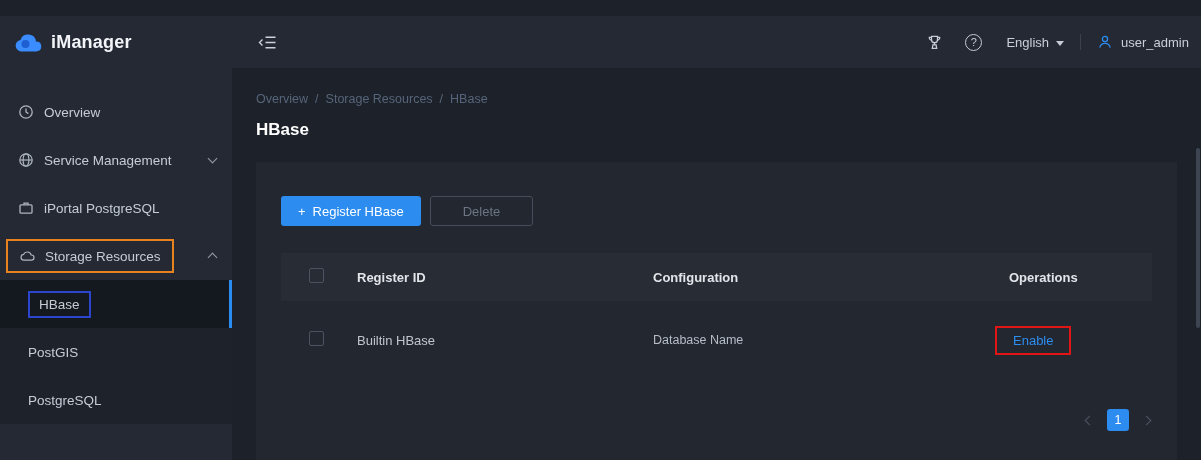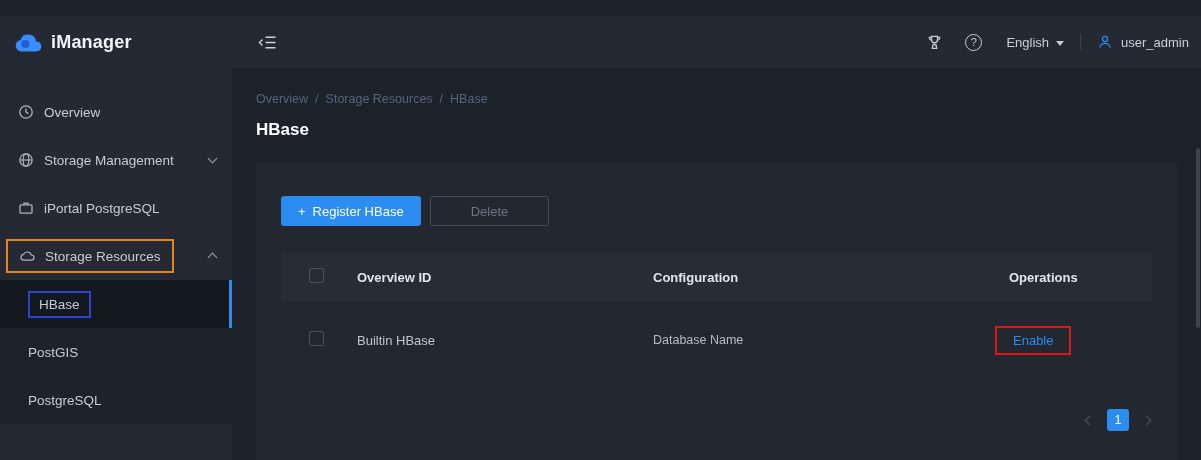--- a/index.html
+++ b/index.html
@@ -50,21 +50,21 @@
 
   
   .main { flex:1; background:#1d212a; padding:24px 24px 0 24px; min-width:0; }
   .breadcrumb { font-size:12.5px; color:#56657a; display:flex; gap:7px; align-items:center; }
   .breadcrumb a { color:#56657a; text-decoration:none; cursor:pointer; }
   .page-title { margin-top:14px; font-size:17px; font-weight:bold; color:#ffffff; }
   .panel { margin-top:22px; background:#23272f; height:308px; padding:34px 25px 0 25px; }
 
   .btn-row { display:flex; gap:9px; }
   .btn-primary { height:30px; padding:0 17px; background:#2d8cf0; color:#fff; font-size:13px; border:none; border-radius:3px; display:inline-flex; align-items:center; gap:7px; cursor:pointer; font-family:inherit; }
-  .btn-ghost { height:30px; padding:0 40px; background:transparent; color:#6c7584; font-size:13px; border:1px solid #454d5a; border-radius:3px; display:inline-flex; align-items:center; cursor:pointer; font-family:inherit; }
+  .btn-ghost { height:30px; padding:0 32px; background:transparent; color:#6c7584; font-size:13px; border:1px solid #454d5a; border-radius:3px; display:inline-flex; align-items:center; cursor:pointer; font-family:inherit; }
 
   .table { margin-top:27px; }
   .thead, .trow { display:grid; grid-template-columns:76px 296px 356px 1fr; align-items:center; }
   .thead { background:#272c35; height:48px; font-weight:bold; color:#e2e5ea; font-size:13px; }
   .trow { height:78px; color:#c0c6cf; font-size:13px; }
   .cell.check { padding-left:28px; }
   .checkbox { width:15px; height:15px; border:1px solid #4b5361; border-radius:2px; display:inline-block; background:transparent; cursor:pointer; }
   .cell.config { font-size:12.5px; color:#b6bdc7; line-height:21px; }
   .anno-red { display:inline-block; border:2px solid #e01515; padding:5px 16px; margin-left:-14px; }
   .enable { color:#2d8cf0; font-size:13px; text-decoration:none; cursor:pointer; }
@@ -102,21 +102,21 @@
         <span>Overview</span>
       </div>
       <div class="nav-item">
         <span class="icon">
           <svg viewBox="0 0 16 16" fill="none" stroke="currentColor" stroke-width="1.2">
               <circle cx="8" cy="8" r="6.2"></circle>
               <ellipse cx="8" cy="8" rx="2.9" ry="6.2"></ellipse>
               <path d="M1.8 8h12.4"></path>
             </svg>
         </span>
-        <span>Storage Management</span>
+        <span>Service Management</span>
         <span class="chev down"></span>
       </div>
       <div class="nav-item">
         <span class="icon">
           <svg viewBox="0 0 16 16" fill="none" stroke="currentColor" stroke-width="1.3">
               <rect x="2" y="4.8" width="12" height="8.4" rx="1"></rect>
               <path d="M6 4.8V3.2h4v1.6"></path>
             </svg>
         </span>
         <span>iPortal PostgreSQL</span>
@@ -199,21 +199,21 @@
           <button class="btn-primary">
             <span>+</span>
             <span>Register HBase</span>
           </button>
           <button class="btn-ghost">Delete</button>
         </div>
 
         <div class="table">
           <div class="thead">
             <div class="cell check"><span class="checkbox"></span></div>
-            <div class="cell">Overview ID</div>
+            <div class="cell">Register ID</div>
             <div class="cell">Configuration</div>
             <div class="cell">Operations</div>
           </div>
           <div class="trow">
             <div class="cell check"><span class="checkbox"></span></div>
             <div class="cell">Builtin HBase</div>
             <div class="cell config">
               <div>Database Name</div>
             </div>
             <div class="cell">

